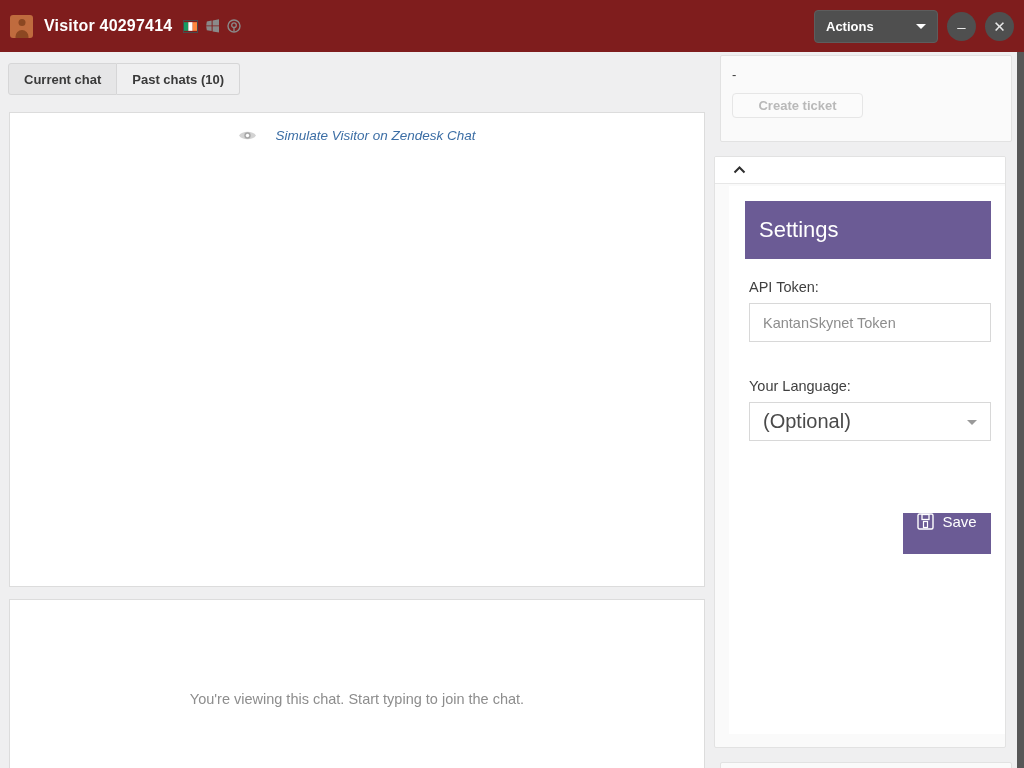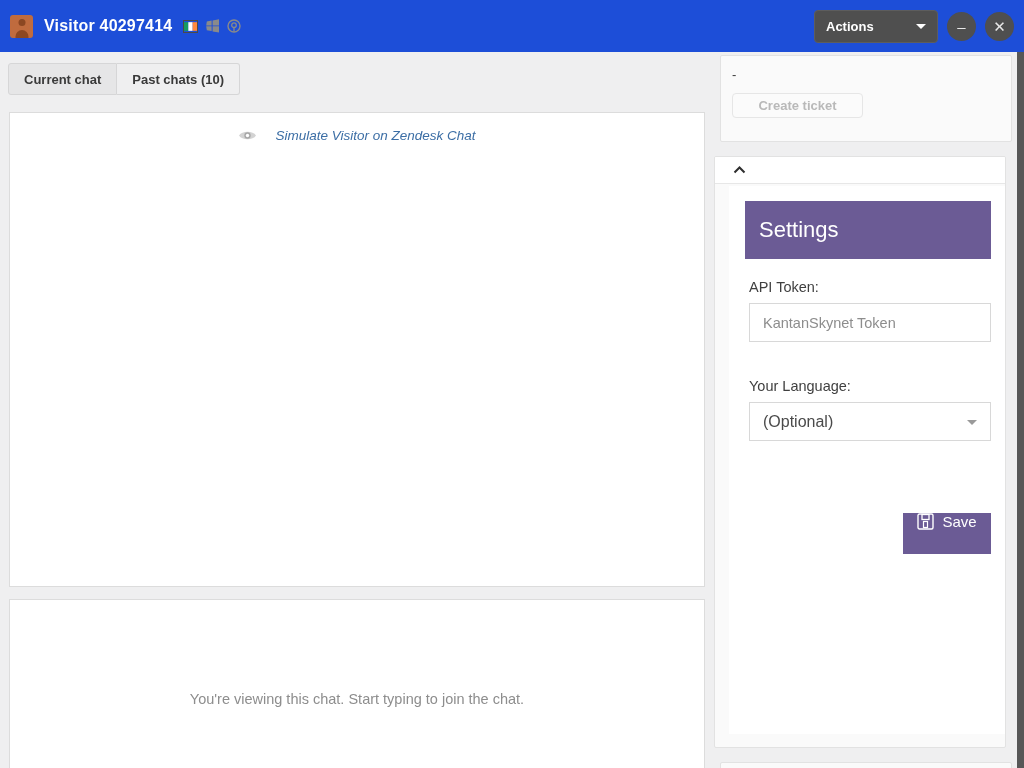--- a/index.html
+++ b/index.html
@@ -6,21 +6,21 @@
   html, body {
     width: 1024px; height: 768px;
     font-family: "Liberation Sans", sans-serif;
     background: #efeff0;
     overflow: hidden;
   }
 
   
   .titlebar {
     position: absolute; left: 0; top: 0; width: 1024px; height: 52px;
-    background: #1d4ed8;
+    background: #7f1d1d;
     display: flex; align-items: center;
     padding: 0 10px;
   }
   .avatar-icon {
     width: 23px; height: 23px; border-radius: 3px;
     background: #c06b3e;
     position: relative; flex: 0 0 auto;
     margin-right: 11px;
   }
   .avatar-icon::before {
@@ -201,21 +201,21 @@
   .token-input::placeholder { color: #8d8d8d; }
   .lang-label { margin-top: 36px; }
   .lang-select {
     position: relative;
     margin: 0 16px 0 20px;
     height: 39px; width: 242px;
     border: 1px solid #d8d8d8;
     background: #ffffff;
     display: flex; align-items: center;
     padding: 0 13px;
-    font-size: 16px; color: #4a4a4a;
+    font-size: 20px; color: #4a4a4a;
     cursor: pointer;
   }
   .lang-select .sel-caret {
     position: absolute; right: 13px; top: 50%;
     margin-top: -2px;
     width: 0; height: 0;
     border-left: 5px solid transparent;
     border-right: 5px solid transparent;
     border-top: 5px solid #9a9a9a;
   }

